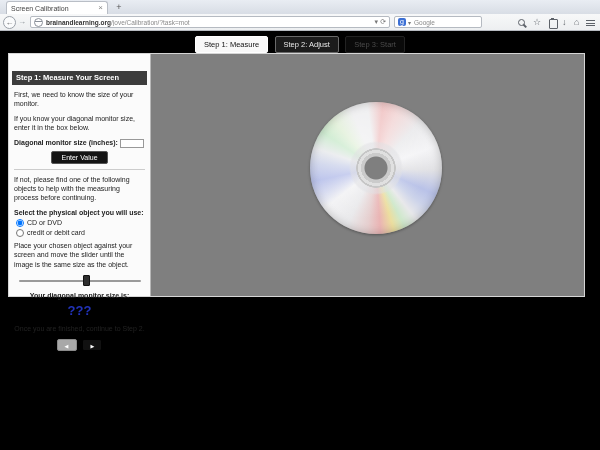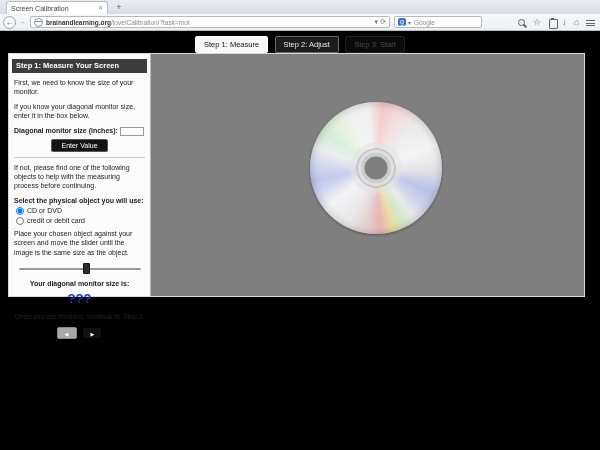--- a/index.html
+++ b/index.html
@@ -57,21 +57,21 @@
   .step-active{background:#f8f8f8;color:#111;border:1px solid #fff;}
   .step-normal{background:#1c1c1c;color:#e8e8e8;border:1px solid #6a6a6a;}
   .step-disabled{background:#0a0a0a;color:#4a4a4a;border:1px solid #222;}
 
   #content{position:absolute;left:8px;top:22px;width:575px;height:242px;
            background:#7f7f7f;border:1px solid #d6d6d6;}
 
   
   #panel{position:absolute;left:0;top:0;bottom:0;width:141px;background:#fbfbfb;
          border-right:1px solid #b8b8b8;font-size:7px;color:#222;line-height:1.3;}
-  #panel-header{margin:5px 3px 5px 3px;background:#3c3c3c;color:#fff;font-weight:bold;
+  #panel-header{margin:17px 3px 5px 3px;background:#3c3c3c;color:#fff;font-weight:bold;
                 font-size:7.5px;padding:2px 4px;}
   .pbody{padding:0 5px;}
   .ptext{margin:0 0 6px 0;}
   .plabel{font-weight:bold;}
   .diag-row{margin:2px 0 2px 0;}
   #diag-input{width:24px;height:9px;border:1px solid #999;font-size:7px;padding:0 1px;
               vertical-align:middle;box-sizing:border-box;background:#fff;}
   .enterbtn{display:block;margin:3px auto 5px auto;background:#141414;color:#fff;
             font-size:7px;padding:2px 9px;border:1px solid #555;border-radius:2px;
             font-family:inherit;}

